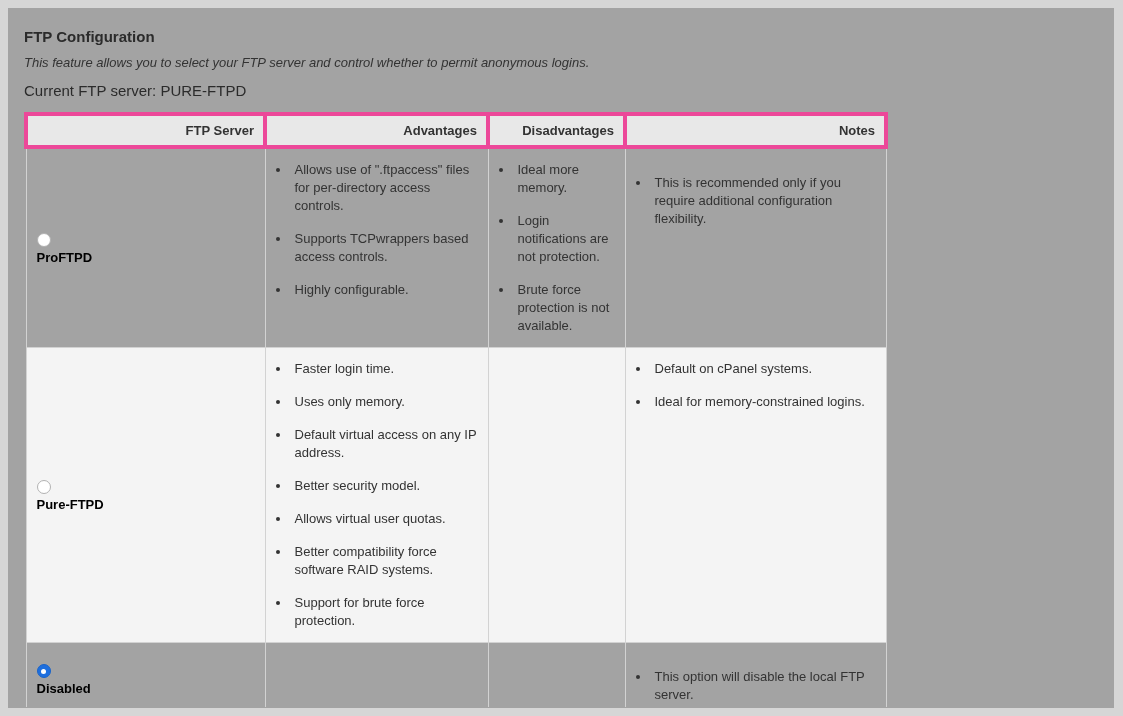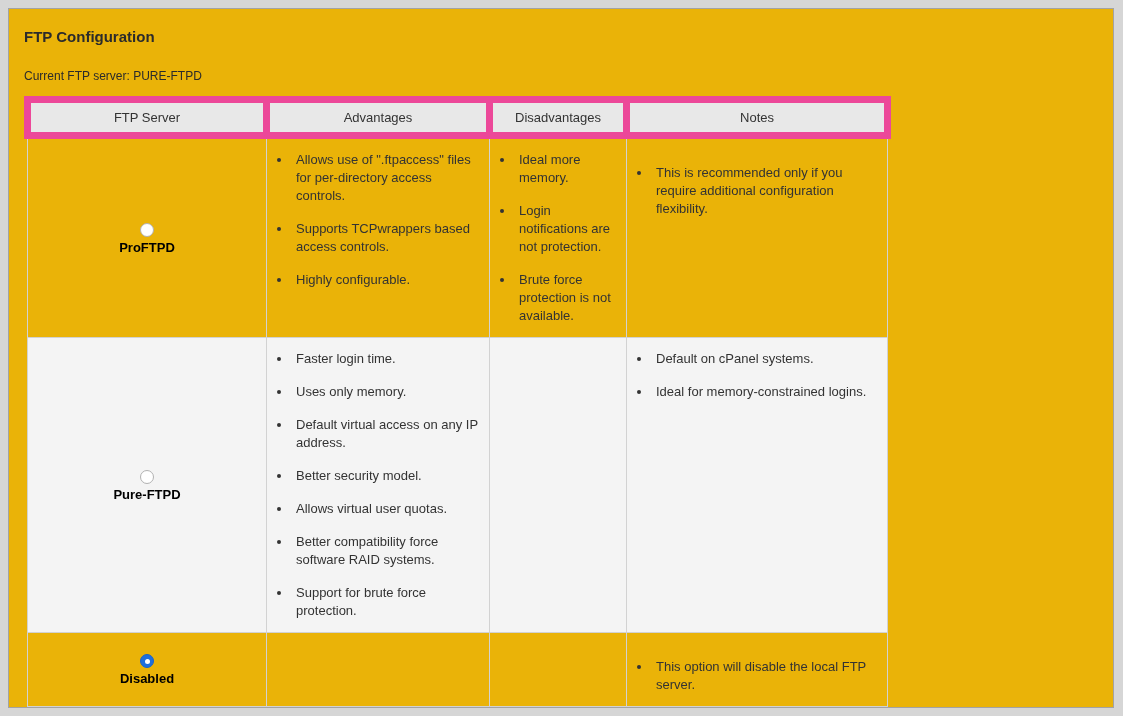--- a/index.html
+++ b/index.html
@@ -6,68 +6,67 @@
   html, body {
     margin: 0; padding: 0;
     width: 1123px; height: 716px;
     background: #d6d6d6;
     font-family: "Liberation Sans", "DejaVu Sans", sans-serif;
     -webkit-font-smoothing: antialiased;
   }
   .panel {
     position: absolute;
     left: 8px; top: 8px; right: 9px; bottom: 8px;
-    background: #eab308;
+    background: #a3a3a3;
     border: 1px solid #a3a3a3;
     overflow: hidden;
   }
   .content { padding: 11px 15px; }
 
   .page-title {
     font-size: 15px;
     font-weight: bold;
     color: #2b2b2b;
     margin: 8px 0 0 0;
   }
   .page-subtitle {
     font-size: 13px;
     font-style: italic;
     color: #333333;
     margin-top: 10px;
   }
   .current-server {
-    font-size: 12px;
+    font-size: 15px;
     color: #2b2b2b;
-    margin-top: 24px;
+    margin-top: 12px;
   }
 
   table.ftp-table {
     border-collapse: collapse;
     margin-top: 13px;
     width: 860px;
     table-layout: fixed;
     font-size: 13px;
     color: #333333;
   }
   .ftp-table th {
     background: #e8e8e8;
-    border: 7px solid #ec4899;
-    font-weight: normal;
-    text-align: center;
+    border: 4px solid #ec4899;
+    font-weight: bold;
+    text-align: right;
     padding: 7px 9px;
     color: #333333;
   }
   .ftp-table td {
     border: 1px solid #d2d2d2;
     vertical-align: top;
     padding: 12px 10px 12px 10px;
   }
   .ftp-table tr.alt { background: #f4f4f4; }
   td.server-cell {
-    text-align: center;
     vertical-align: middle;
   }
   .server-label {
     display: inline-block;
     cursor: pointer;
   }
   .radio {
     display: inline-block;
     width: 14px; height: 14px;
     border-radius: 50%;
@@ -107,20 +106,21 @@
   }
   ul.cell-list li:last-child { margin-bottom: 0; margin-top: 13px; }
 </style>
 </head>
 <body>
 
 <div class="panel">
   <div class="content">
 
     <div class="page-title">FTP Configuration</div>
+    <div class="page-subtitle">This feature allows you to select your FTP server and control whether to permit anonymous logins.</div>
     <div class="current-server">Current FTP server: PURE-FTPD</div>
 
     <table class="ftp-table">
       <colgroup>
         <col style="width:239px">
           <col style="width:223px">
           <col style="width:137px">
           <col style="width:261px">
       </colgroup>
       <thead>

